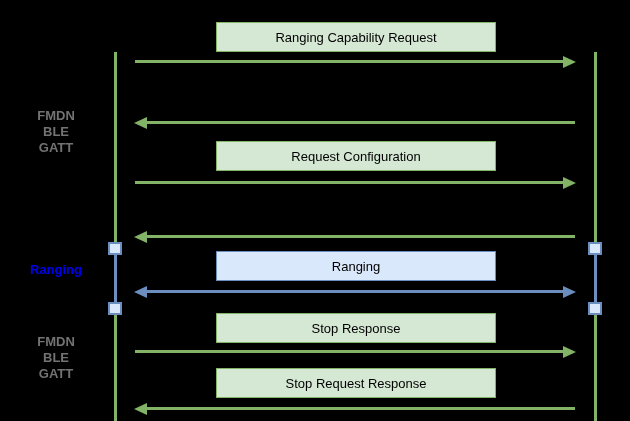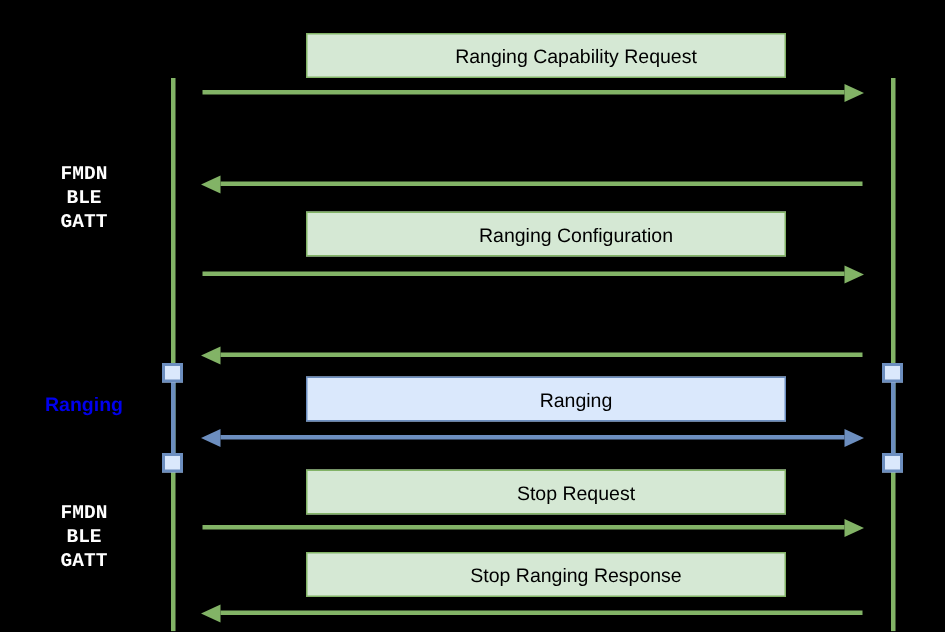--- a/index.html
+++ b/index.html
@@ -15,23 +15,23 @@
   
   .act-line { position:absolute; top:250px; width:3px; height:58px; background:#6c8ebf; }
   .act-line.ll-left{ left:114px; } .act-line.ll-right{ left:594px; }
   .act-sq {
     position:absolute; width:10px; height:9px;
     background:#dae8fc; border:2px solid #6c8ebf;
   }
 
   
   .msg-box {
-    position:absolute; left:204px; width:278px; height:28px;
+    position:absolute; left:216px; width:278px; height:28px;
     border:1px solid; display:flex; align-items:center; justify-content:center;
-    font-size:13px; color:#000000; white-space:nowrap;padding-left:40px;
+    font-size:13px; color:#000000; white-space:nowrap;
   }
   .box-green { background:#d5e8d4; border-color:#82b366; }
   .box-blue  { background:#dae8fc; border-color:#6c8ebf; }
 
   
   .arrow { position:absolute; height:3px; }
   .arrow-green { background:#82b366; }
   .arrow-blue  { background:#6c8ebf; }
   .arrow.dir-right { left:135px; width:428px; }
   .arrow.dir-left  { left:147px; width:428px; }
@@ -45,21 +45,21 @@
     border-right:13px solid #82b366; border-top:6px solid transparent; border-bottom:6px solid transparent;
   }
   .arrow-blue.dir-both::after { border-left-color:#6c8ebf; }
   .arrow-blue.dir-both::before { border-right-color:#6c8ebf; }
 
   
   .side-label {
     position:absolute; left:0; width:112px; text-align:center;
     font-weight:bold; font-size:13px; line-height:16px;
   }
-  .side-green { color:#ffffff;font-family:Liberation Mono, monospace; }
+  .side-green { color:#737373; }
   .side-blue  { color:#0000ee; }
 </style>
 </head>
 <body>
 
 <div class="stage">
 
   <div class="lifeline ll-left"></div>
   <div class="lifeline ll-right"></div>
 
@@ -82,27 +82,27 @@
     <div>FMDN</div>
     <div>BLE</div>
     <div>GATT</div>
   </div>
 
   <div class="msg-box box-green" style="top:22px;">Ranging Capability Request</div>
   <div class="arrow arrow-green dir-right" style="top:60px;"></div>
 
   <div class="arrow arrow-green dir-left" style="top:121px;"></div>
 
-  <div class="msg-box box-green" style="top:141px;">Ranging Configuration</div>
+  <div class="msg-box box-green" style="top:141px;">Request Configuration</div>
   <div class="arrow arrow-green dir-right" style="top:181px;"></div>
 
   <div class="arrow arrow-green dir-left" style="top:235px;"></div>
 
   <div class="msg-box box-blue" style="top:251px;">Ranging</div>
   <div class="arrow arrow-blue dir-both" style="top:290px;"></div>
 
-  <div class="msg-box box-green" style="top:313px;">Stop Request</div>
+  <div class="msg-box box-green" style="top:313px;">Stop Response</div>
   <div class="arrow arrow-green dir-right" style="top:350px;"></div>
 
-  <div class="msg-box box-green" style="top:368px;">Stop Ranging Response</div>
+  <div class="msg-box box-green" style="top:368px;">Stop Request Response</div>
   <div class="arrow arrow-green dir-left" style="top:407px;"></div>
 
 </div>
 
 </body></html>

